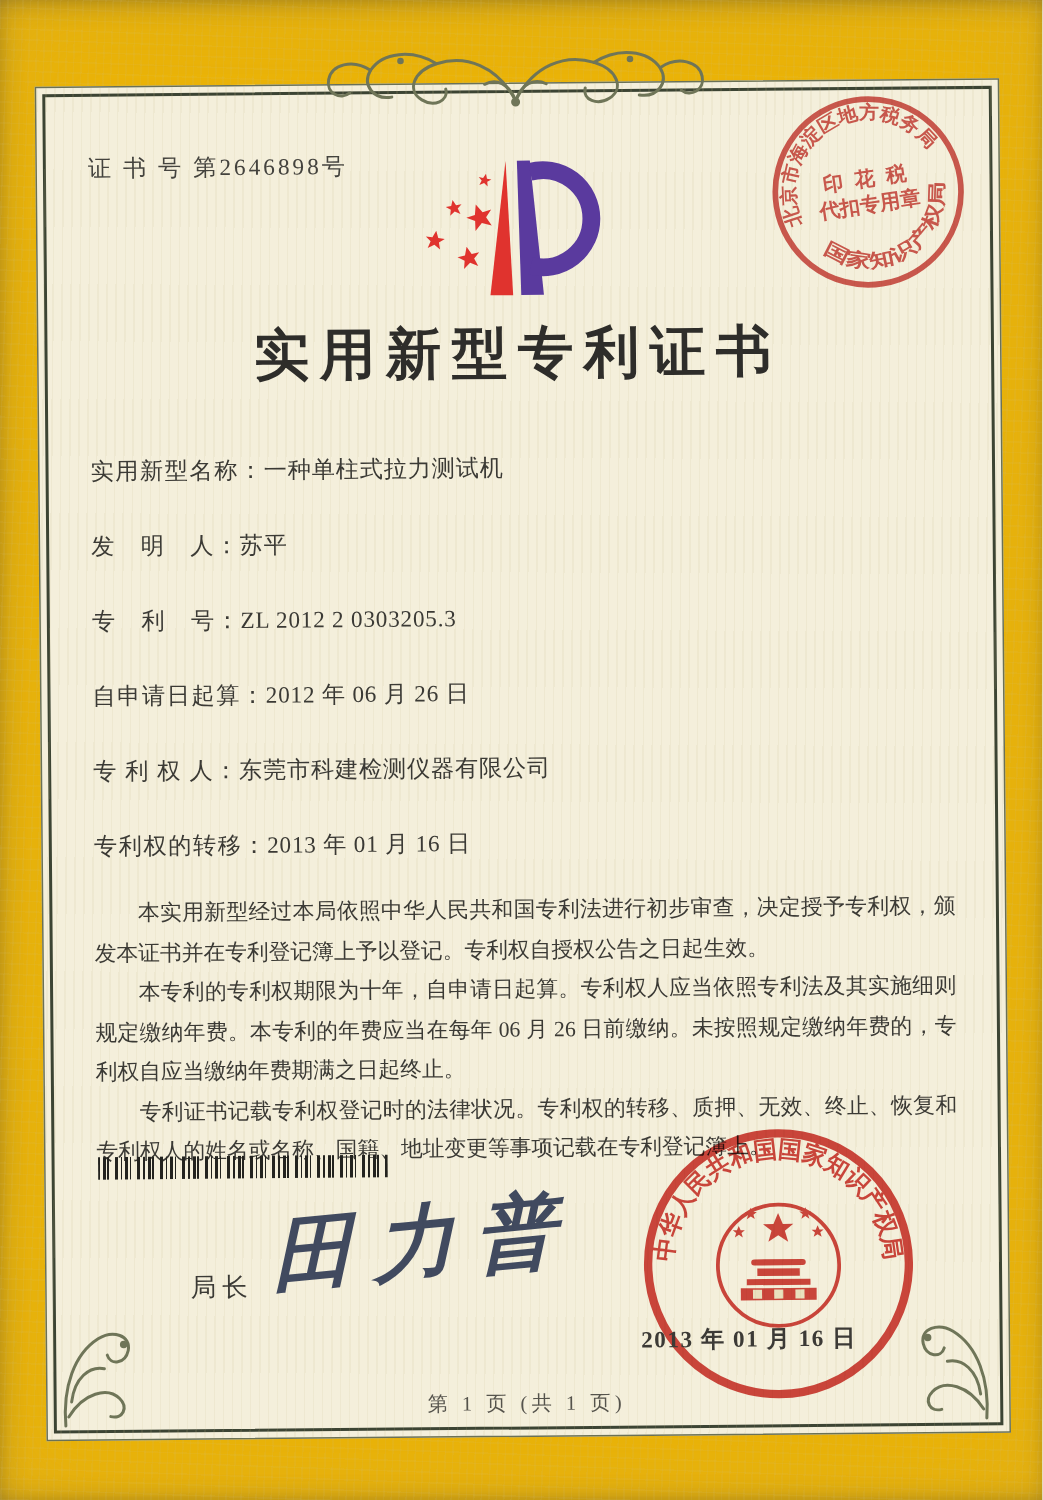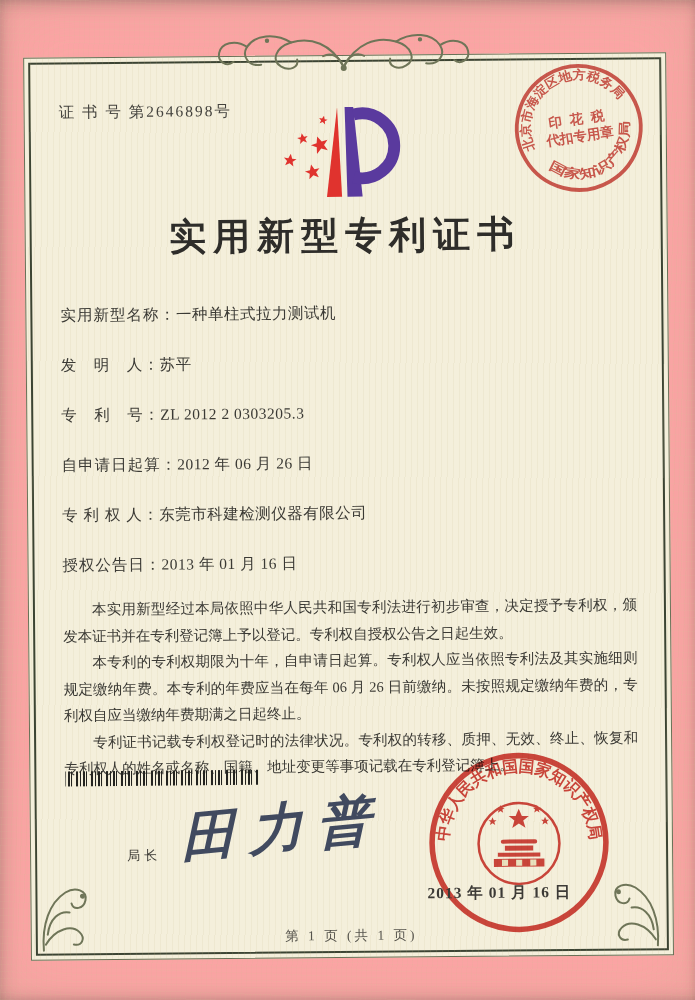--- a/index.html
+++ b/index.html
@@ -1,18 +1,18 @@
 <!DOCTYPE html>
 <html><head>
 <meta charset="utf-8">
 <style>
   html,body{margin:0;padding:0;background:#e9e7e0;}
   .photo{position:relative;width:695px;height:1000px;background:#fdfcf8;overflow:hidden;
          font-family:"Liberation Serif","DejaVu Serif",serif;color:#3a3a38;}
-  .paper{position:absolute;inset:0;background:#fca5a5;
+  .paper{position:absolute;inset:0;background:#eab308;
          box-shadow:inset 0 0 60px rgba(160,150,110,.18), inset 0 14px 18px -14px rgba(60,60,55,.45),
                     inset 14px 0 18px -14px rgba(60,60,55,.30), inset -10px 0 14px -12px rgba(60,60,55,.25),
                     inset 0 -12px 16px -13px rgba(60,60,55,.35);}
   .paper::before{content:"";position:absolute;inset:0;
          background:repeating-linear-gradient(92deg,rgba(200,188,140,.10) 0 1px,transparent 1px 5px),
                     repeating-linear-gradient(2deg,rgba(210,198,150,.08) 0 1px,transparent 1px 7px);}
   .tilt{position:absolute;inset:0;transform:rotate(-0.5deg);}
 
   .frame{position:absolute;left:27px;top:55px;width:641px;height:901px;
          border:1px solid #6a7157;background:#f4efdb;}
@@ -35,21 +35,21 @@
   .field .lab{letter-spacing:1px;}
   .field .val{letter-spacing:.5px;}
 
   .paras{position:absolute;left:62px;top:594px;width:574px;z-index:4;}
   .paras p{margin:0;font-size:14.5px;line-height:26.5px;text-align:justify;text-indent:2em;color:#3b3a35;}
 
   .barcode{position:absolute;left:63px;top:769px;width:193px;height:15px;z-index:4;
      background:repeating-linear-gradient(90deg,#23231f 0 1px,transparent 1px 3px,#23231f 3px 5px,
         transparent 5px 6px,#23231f 6px 7px,transparent 7px 11px,#23231f 11px 13px,transparent 13px 15px);}
 
-  .sig-label{position:absolute;left:124px;top:845px;font-size:13px;letter-spacing:4px;color:#3b3a35;z-index:4;}
+  .sig-label{position:absolute;left:124px;top:845px;font-size:17px;letter-spacing:4px;color:#3b3a35;z-index:4;}
   .sig-name{position:absolute;left:178px;top:792px;font-size:54px;font-weight:bold;font-style:italic;
      font-family:"DejaVu Sans","Liberation Sans",sans-serif;color:#29344f;letter-spacing:14px;
      transform:rotate(-5deg) skewX(-4deg);opacity:.88;z-index:5;}
 
   .seal{position:absolute;left:420px;top:748px;z-index:4;mix-blend-mode:multiply;opacity:.93;}
   .seal-date{position:absolute;left:424px;top:884px;font-size:15.5px;font-weight:bold;letter-spacing:1px;
      color:#3c3a36;z-index:6;}
 
   .tax-stamp{position:absolute;left:506px;top:54px;z-index:5;mix-blend-mode:multiply;opacity:.85;
      transform:rotate(-30deg);}
@@ -131,21 +131,21 @@
      <div class="field">
        <span class="lab">专　利　号：</span><span class="val">ZL 2012 2 0303205.3</span>
      </div>
      <div class="field">
        <span class="lab">自申请日起算：</span><span class="val">2012 年 06 月 26 日</span>
      </div>
      <div class="field">
        <span class="lab">专 利 权 人：</span><span class="val">东莞市科建检测仪器有限公司</span>
      </div>
      <div class="field">
-       <span class="lab">授权公告日：</span><span class="val">2013 年 01 月 16 日</span>
+       <span class="lab">专利权的转移：</span><span class="val">2013 年 01 月 16 日</span>
      </div>
    </div>
 
    <div class="paras">
      <p>本实用新型经过本局依照中华人民共和国专利法进行初步审查，决定授予专利权，颁发本证书并在专利登记簿上予以登记。专利权自授权公告之日起生效。</p>
      <p>本专利的专利权期限为十年，自申请日起算。专利权人应当依照专利法及其实施细则规定缴纳年费。本专利的年费应当在每年 06 月 26 日前缴纳。未按照规定缴纳年费的，专利权自应当缴纳年费期满之日起终止。</p>
      <p>专利证书记载专利权登记时的法律状况。专利权的转移、质押、无效、终止、恢复和专利权人的姓名或名称、国籍、地址变更等事项记载在专利登记簿上。</p>
    </div>
 
    <div class="barcode"></div>

